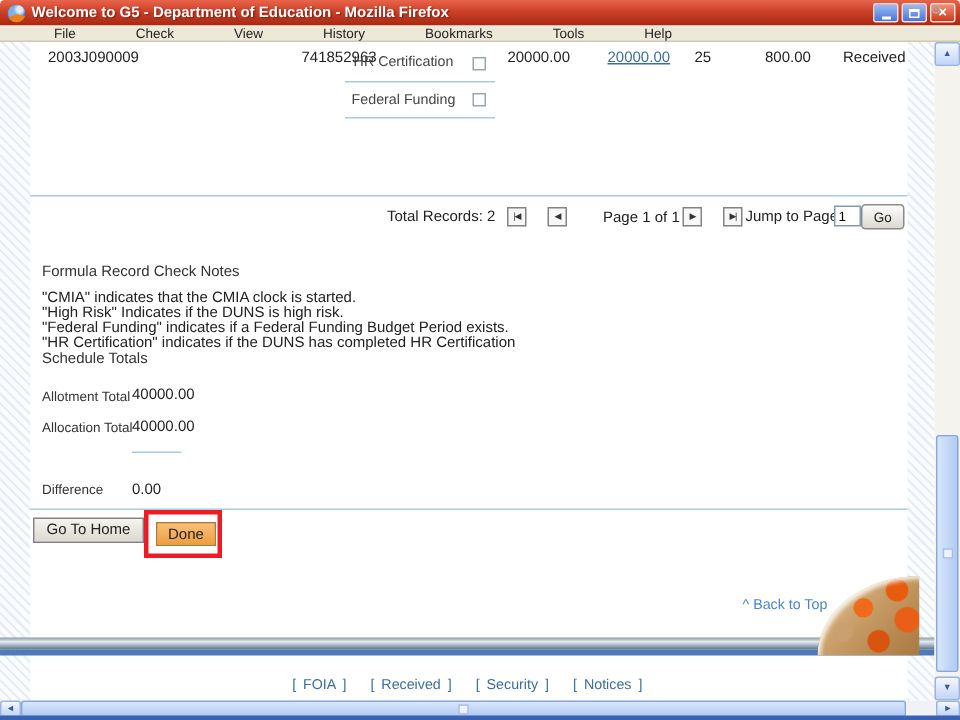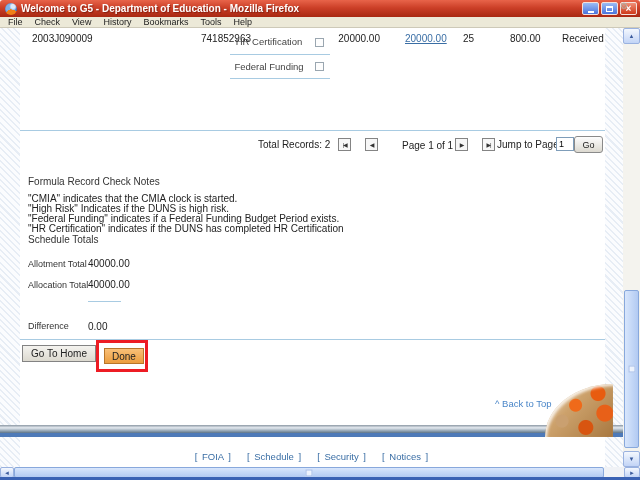--- a/index.html
+++ b/index.html
@@ -34,21 +34,21 @@
   .wclose { background:linear-gradient(180deg,#f09078 0%,#cf3918 100%); color:#fff; font-size:10px; font-weight:bold; line-height:1; }
   .minbar { width:6px; height:2px; background:#fff; margin-top:6px; }
   .maxbox { width:7px; height:6px; border:1px solid #fff; border-top-width:2px; box-sizing:border-box; }
 
   
   .menubar {
     position:absolute; top:17px; left:0; right:0; height:11px;
     background:#ece9d8; border-bottom:1px solid #cdc9b8;
     display:flex; align-items:center; font-size:9px; color:#222; padding-left:2px; box-sizing:border-box;
   }
-  .menu-item { padding:0 6px; white-space:nowrap; }
+  .menu-item { padding:0 6px; white-space:nowrap;margin-left:28px; }
   .gear { position:absolute; right:12px; top:1px; color:#b0aea4; font-size:9px; }
 
   
   .stripe {
     position:absolute; top:28px; height:439px;
     background:repeating-linear-gradient(45deg,#e7edf5 0 1.5px,#fbfcfe 1.5px 4.5px);
   }
   #stripeL { left:0; width:20px; }
   #stripeR { left:605px; width:18px; }
 
@@ -225,21 +225,21 @@
     <button class="donebtn">Done</button>
   </div>
 
   <span class="backtop">^ Back to Top</span>
   <div class="metalbar"></div>
   <div class="blueline"></div>
   <div id="chairs"></div>
 
   <div class="footer">
     <span class="flink">[ FOIA ]</span>
-    <span class="flink">[ Schedule ]</span>
+    <span class="flink">[ Received ]</span>
     <span class="flink">[ Security ]</span>
     <span class="flink">[ Notices ]</span>
   </div>
 
   <div class="sb-track-v">
     <span class="sbtn" style="left:0; top:0; width:17px; height:16px;">▲</span>
     <span class="thumb" style="left:1px; top:262px; width:15px; height:158px;">
         <span class="grip"></span>
       </span>
     <span class="sbtn" style="left:0; top:423px; width:17px; height:16px;">▼</span>

